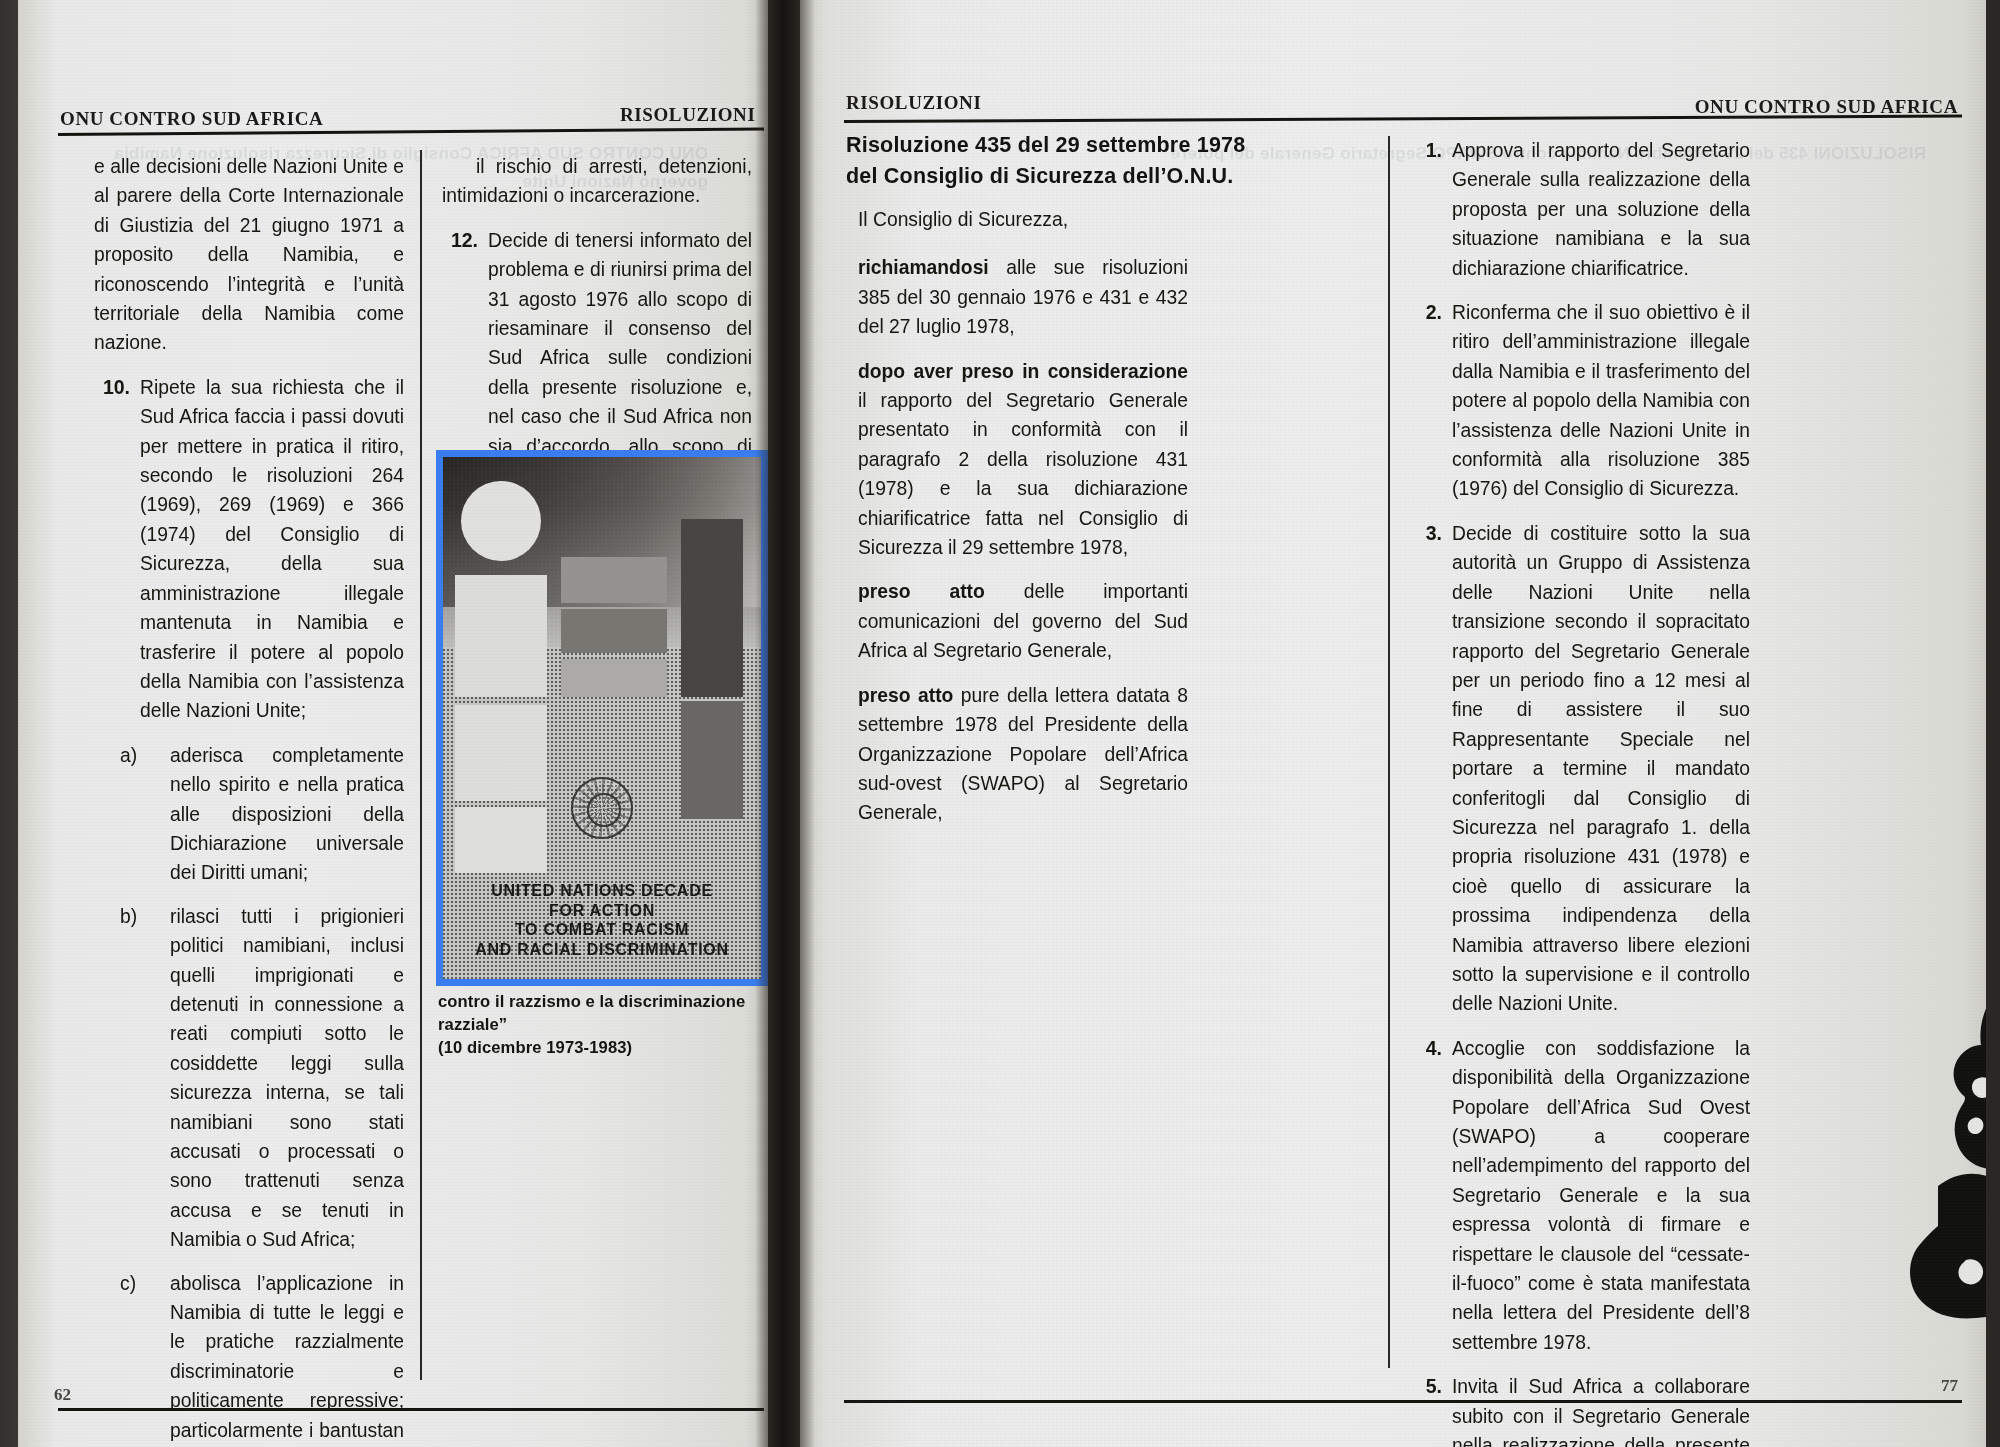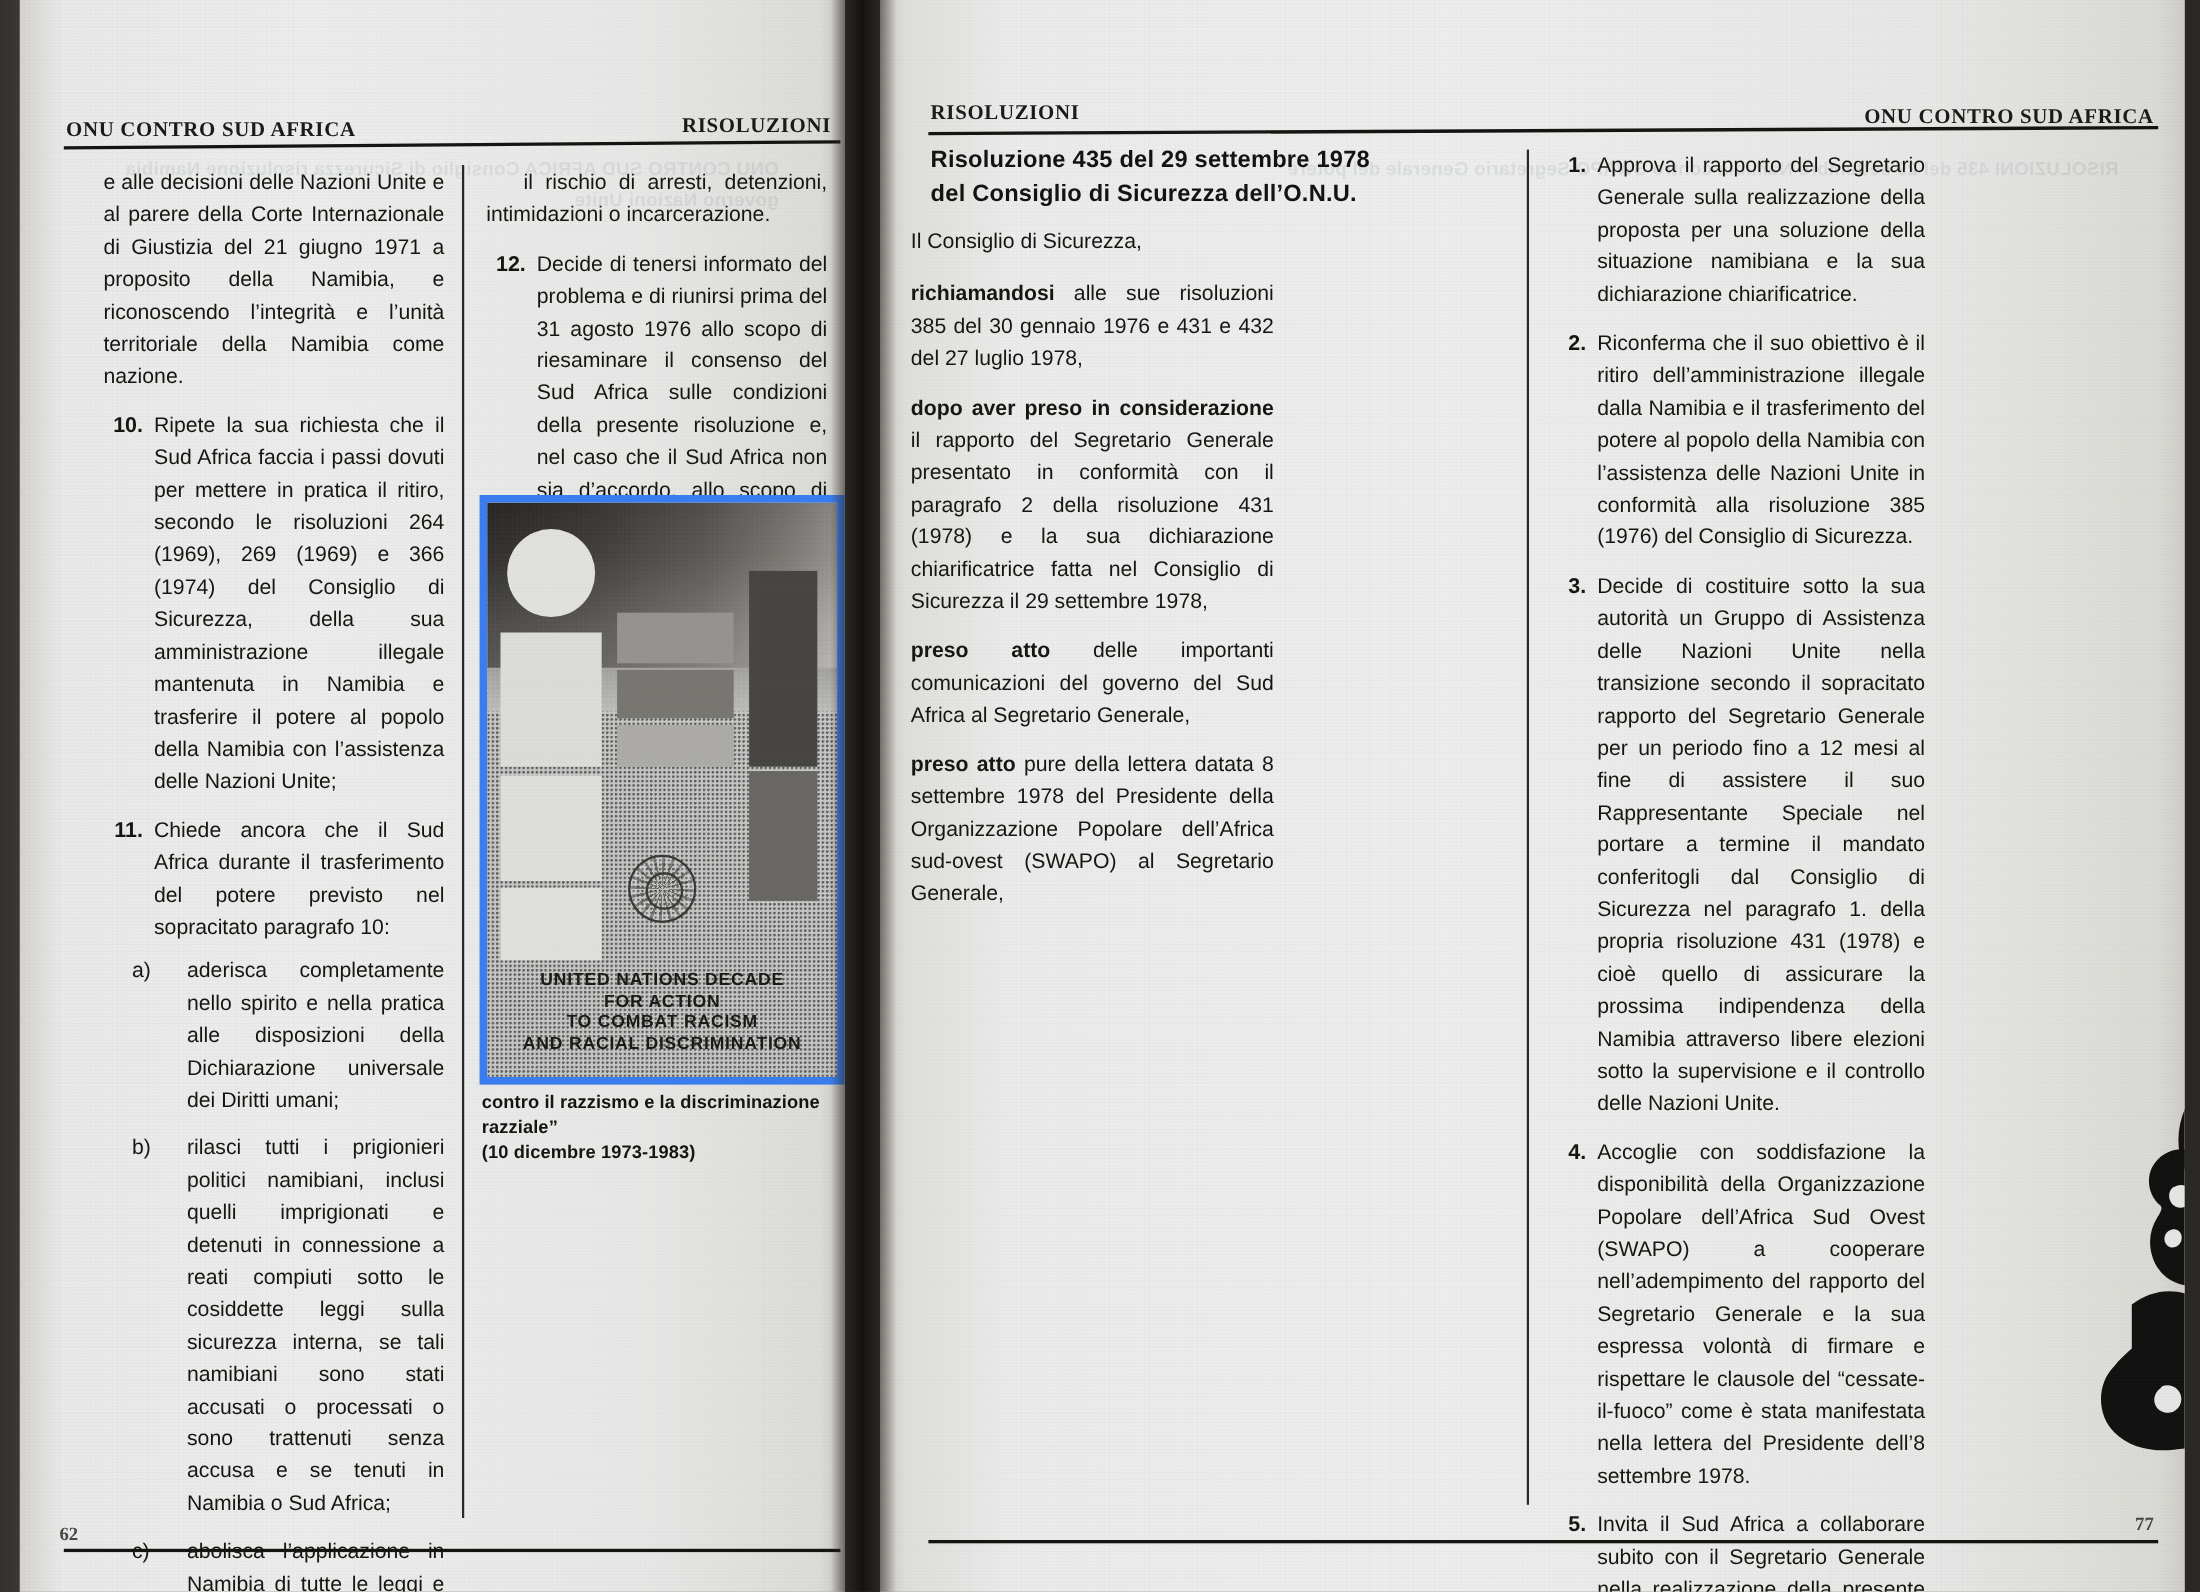--- a/index.html
+++ b/index.html
@@ -305,24 +305,20 @@
 
     <div class="col" style="left:76px; top:152px; width:310px;">
 
       <p>e alle decisioni delle Nazioni Unite e al parere della Corte Internazionale di Giustizia del 21 giugno 1971 a proposito della Namibia, e riconoscendo l’integrità e l’unità territoriale della Namibia come nazione.</p>
 
       <div class="num-item">
         <span class="n w36">10.</span>
         <span class="body">Ripete   la sua richiesta che il Sud Africa faccia i passi dovuti per mettere in pratica il ritiro, secondo le risoluzioni 264 (1969), 269 (1969) e 366 (1974) del Consiglio di Sicurezza, della sua amministrazione illegale mantenuta in Namibia e trasferire il potere al popolo della Namibia con l’assistenza delle Nazioni Unite;</span>
       </div>
 
-      <div class="num-item" style="margin-bottom:10px;">
-        <span class="n w36">11.</span>
-        <span class="body">Chiede ancora che il Sud Africa durante il trasferimento del potere previsto nel sopracitato paragrafo 10:</span>
-      </div>
 
       <div class="sub-list">
         <div class="sub-item">
           <span class="ltr">a)</span>
           <span class="body">aderisca completamente nello spirito e nella pratica alle disposizioni della Dichiarazione universale dei Diritti umani;</span>
         </div>
         <div class="sub-item">
           <span class="ltr">b)</span>
           <span class="body">rilasci tutti i prigionieri politici namibiani, inclusi quelli imprigionati e detenuti in connessione a reati compiuti sotto le cosiddette leggi sulla sicurezza interna, se tali namibiani sono stati accusati o processati o sono trattenuti senza accusa e se tenuti in Namibia o Sud Africa;</span>
         </div>
@@ -392,21 +388,21 @@
     <div class="runhead" style="right:28px; top:96px;">ONU CONTRO SUD AFRICA</div>
     <div class="rule" style="left:44px; top:120px; width:1118px; transform:rotate(-0.28deg); transform-origin:left center;"></div>
 
     <div class="vrule" style="left:588px; top:136px; height:1232px;"></div>
 
     <div class="res-title" style="left:46px; top:130px; width:500px;">
       <span class="ln">Risoluzione  435  del  29  settembre  1978</span>
       <span class="ln">del  Consiglio   di   Sicurezza  dell’O.N.U.</span>
     </div>
 
-    <div class="col" style="left:28px; top:205px; width:330px;">
+    <div class="col" style="left:58px; top:205px; width:330px;">
 
       <p style="margin-bottom:19px;">Il Consiglio di Sicurezza,</p>
 
       <p><span class="lead">richiamandosi</span><span> alle sue risoluzioni 385 del 30 gennaio 1976 e 431 e 432 del 27 luglio 1978,</span></p>
 
       <p><span class="lead">dopo aver preso in considerazione</span><span> il rapporto del Segretario Generale presentato in conformità con il paragrafo 2 della risoluzione 431 (1978) e la sua dichiarazione chiarificatrice fatta nel Consiglio di Sicurezza il 29 settembre 1978,</span></p>
 
       <p><span class="lead">preso atto</span><span> delle importanti comunicazioni del governo del Sud Africa al Segretario Generale,</span></p>
 
       <p><span class="lead">preso atto</span><span> pure della lettera datata 8 settembre 1978 del Presidente della Organizzazione Popolare dell’Africa sud-ovest (SWAPO) al Segretario Generale,</span></p>

